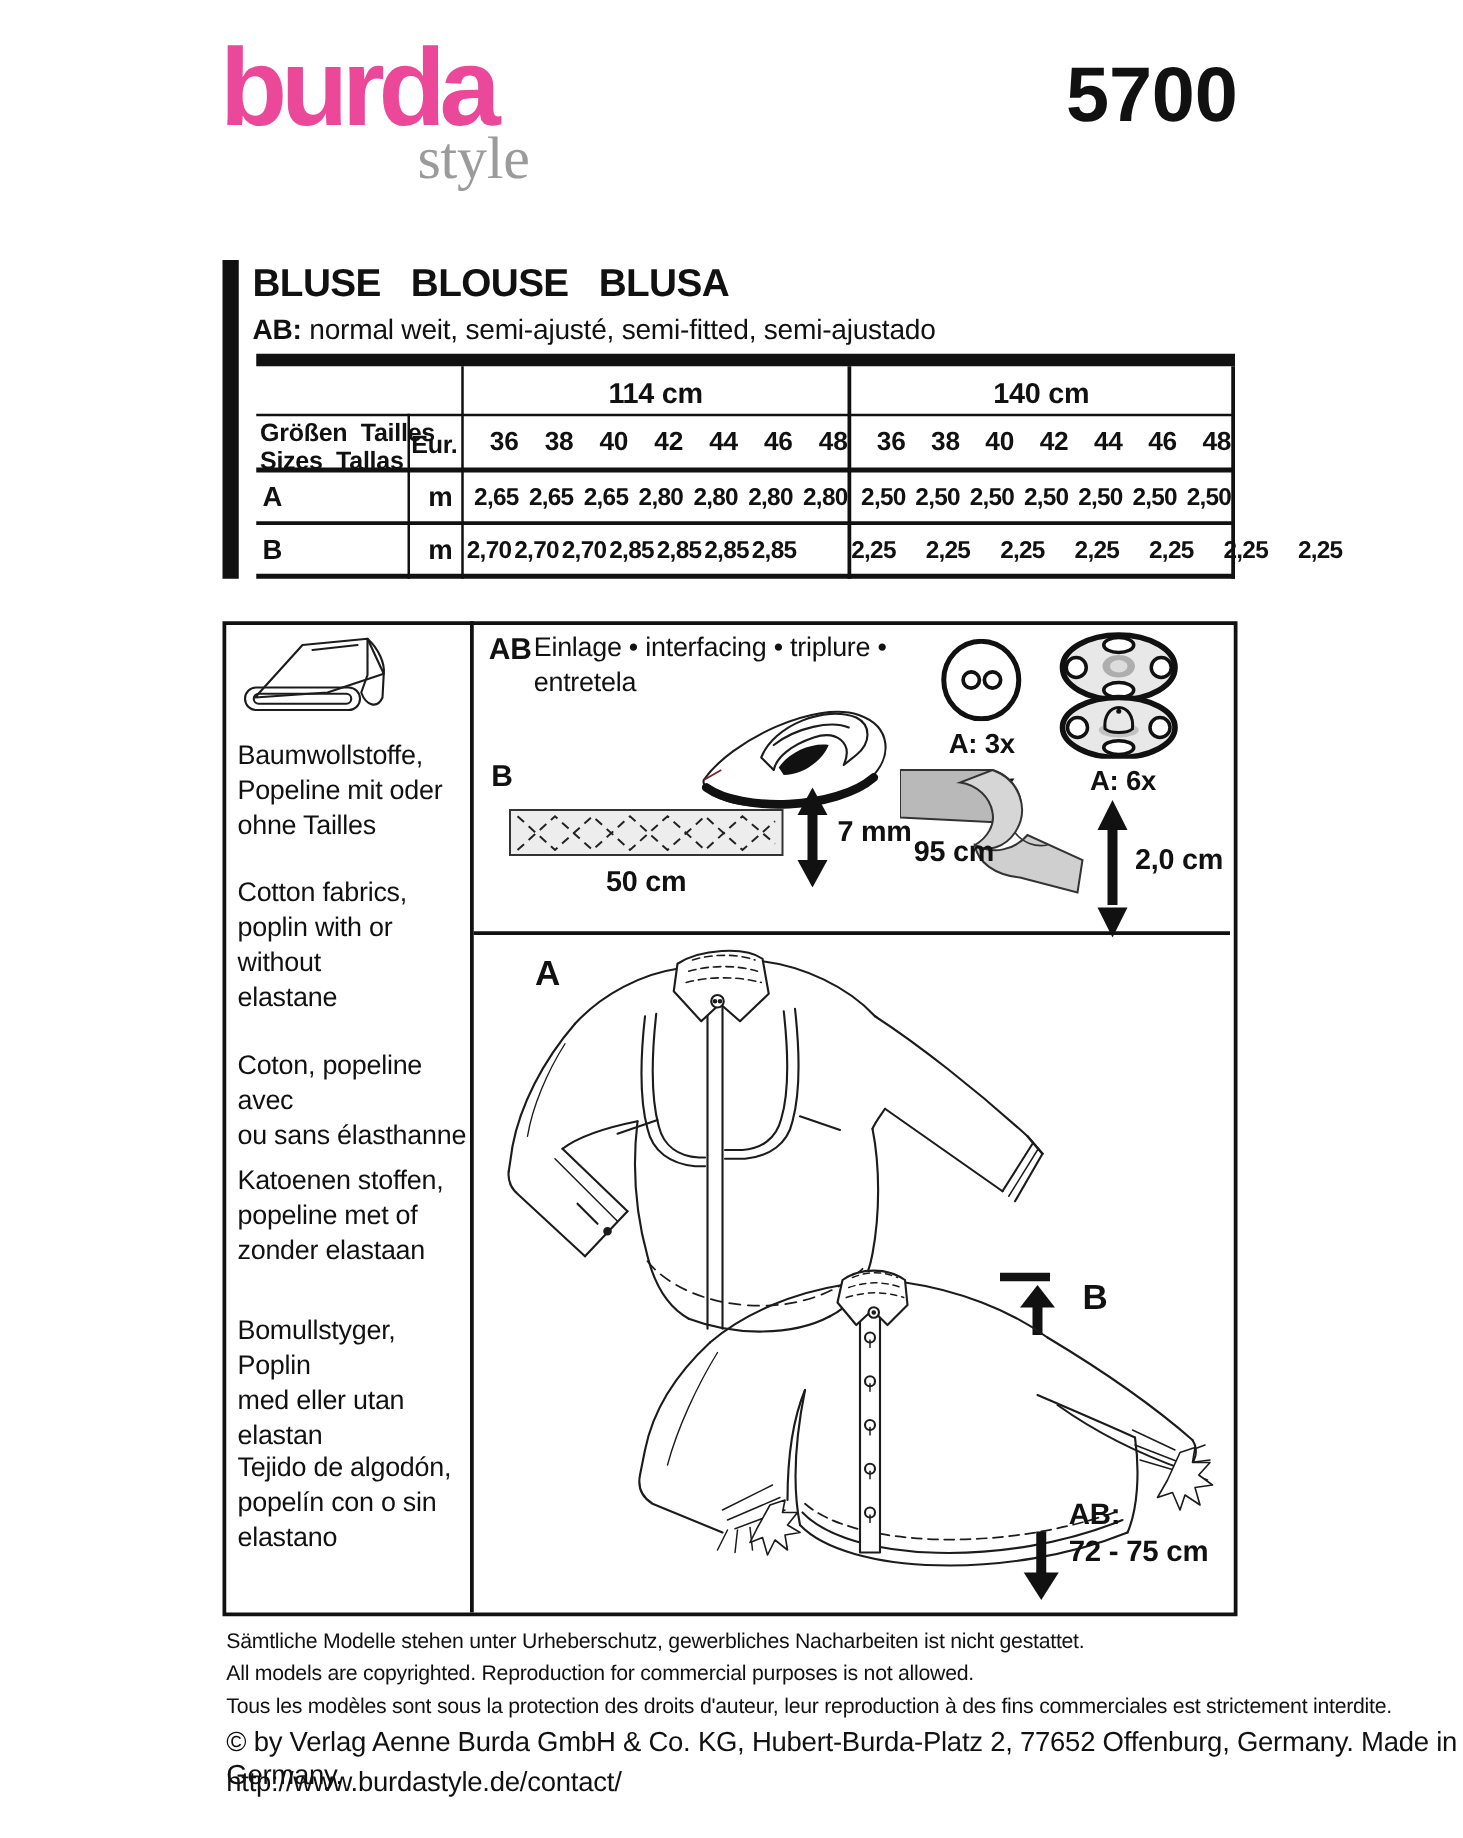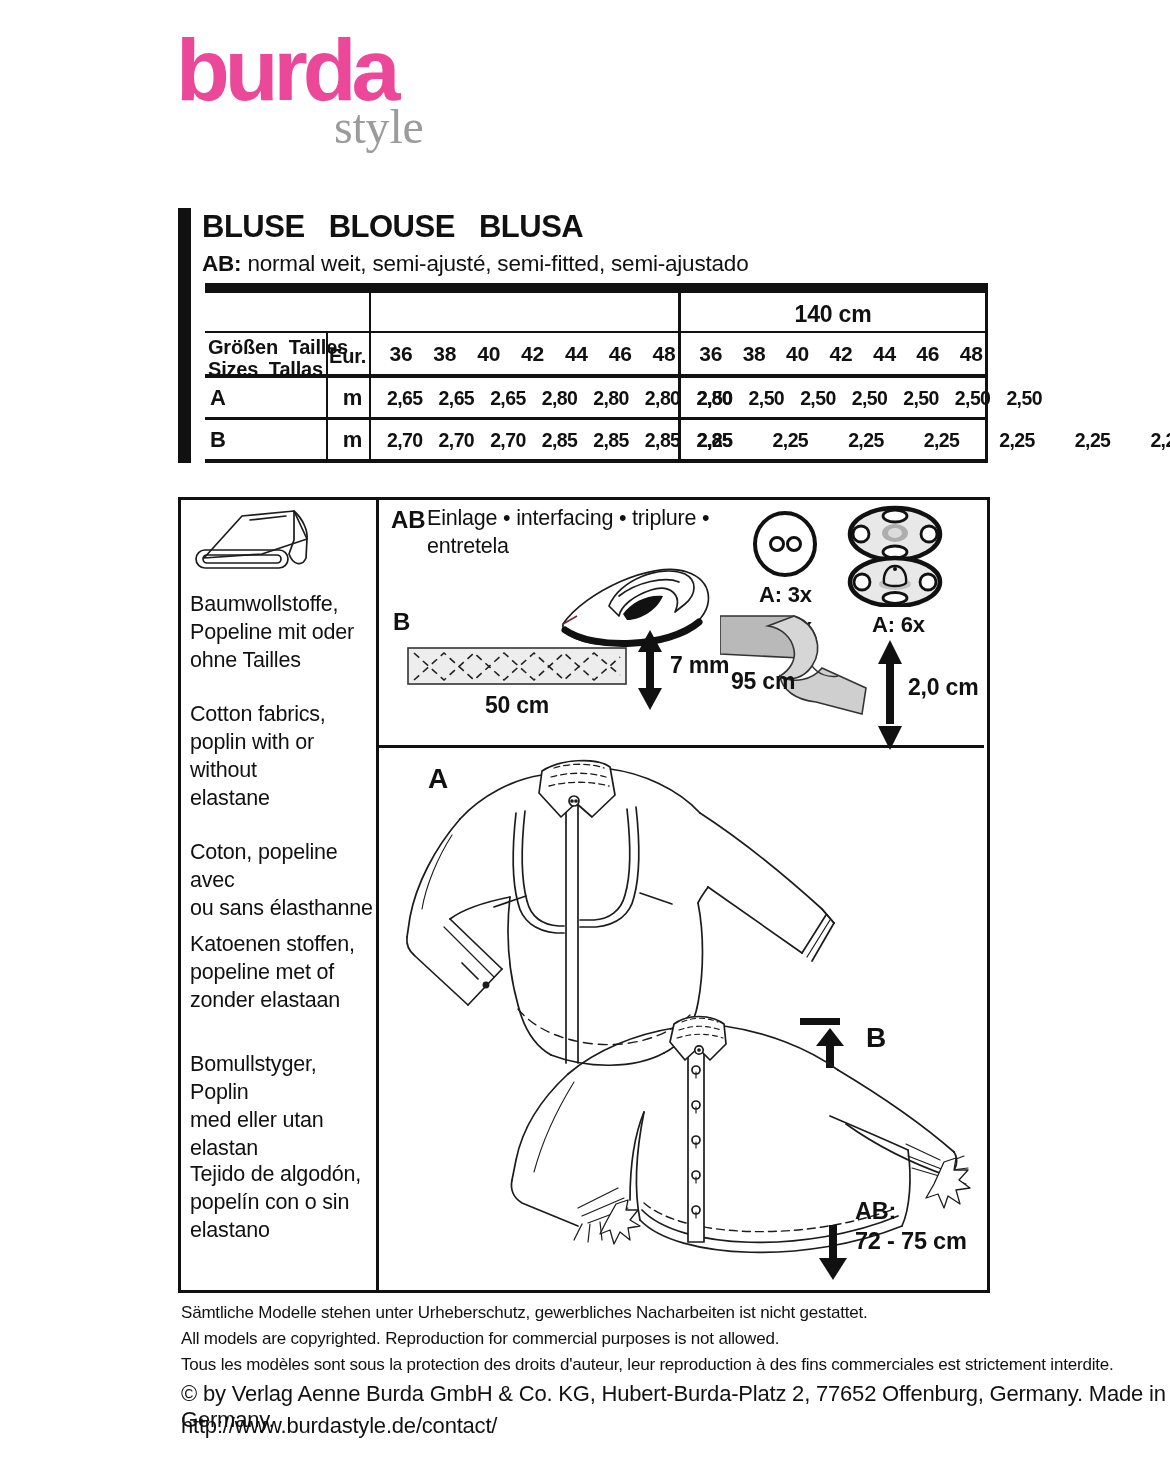--- a/index.html
+++ b/index.html
@@ -4,53 +4,55 @@
 <style>
   html,body{margin:0;padding:0;background:#ffffff;}
   #page{position:relative;width:1170px;height:1470px;background:#fff;overflow:hidden;
         font-family:"Liberation Sans",sans-serif;color:#111;letter-spacing:-0.2px;}
   .abs{position:absolute;}
   .b{font-weight:bold;}
   .ct{text-align:center;}
   .rt{text-align:right;}
   .ink{background:#111;}
   .flex7{display:flex;}
-  .flex7>div{flex:1;text-align:center;margin-left:16px;}
+  .flex7>div{flex:1;text-align:right;}
   .fab{font-size:21.5px;line-height:28px;}
   .meas{font-size:23px;font-weight:bold;}
   svg{display:block;}
   .lineart{stroke:#1c1c1c;stroke-width:1.7;fill:none;stroke-linecap:round;stroke-linejoin:round;}
 </style>
 </head>
 <body>
 
 <div id="page">
 
   <div class="abs" style="left:176px;top:26px;width:300px;height:140px;">
     <div class="abs" style="left:0;top:0;font-size:88px;font-weight:bold;letter-spacing:-5px;color:#ec4899;line-height:1;">burda</div>
     <div class="abs" style="left:158px;top:77px;font-size:48px;color:#9b9b9b;font-family:'Liberation Serif',serif;line-height:1;">style</div>
   </div>
+  <div class="abs b" style="left:848px;top:46px;width:142px;font-size:62px;text-align:right;line-height:1;">5700</div>
 
   <div class="abs ink" style="left:178px;top:208px;width:13px;height:255px;"></div>
   <div class="abs b" style="left:202px;top:209px;font-size:31px;word-spacing:16px;letter-spacing:-0.5px;">BLUSE BLOUSE BLUSA</div>
   <div class="abs" style="left:202px;top:251px;font-size:22.5px;">
     <span class="b">AB:</span>
     <span>normal weit, semi-ajusté, semi-fitted, semi-ajustado</span>
   </div>
 
   <div class="abs ink" style="left:205px;top:283px;width:783px;height:10px;"></div>
   <div class="abs ink" style="left:205px;top:331px;width:783px;height:2px;"></div>
   <div class="abs ink" style="left:205px;top:374px;width:783px;height:4px;"></div>
   <div class="abs ink" style="left:205px;top:417px;width:783px;height:3px;"></div>
   <div class="abs ink" style="left:205px;top:459px;width:783px;height:4px;"></div>
   <div class="abs ink" style="left:326px;top:331px;width:2px;height:132px;"></div>
   <div class="abs ink" style="left:369px;top:293px;width:2px;height:170px;"></div>
   <div class="abs ink" style="left:678px;top:293px;width:3px;height:170px;"></div>
   <div class="abs ink" style="left:985px;top:293px;width:3px;height:170px;"></div>
 
+  <div class="abs b ct" style="left:371px;top:301px;width:307px;font-size:23px;">114 cm</div>
   <div class="abs b ct" style="left:681px;top:301px;width:304px;font-size:23px;">140 cm</div>
 
   <div class="abs b" style="left:208px;top:336px;font-size:20px;line-height:22px;">
     <div style="white-space:pre;">Größen  Tailles</div>
     <div style="white-space:pre;">Sizes  Tallas</div>
   </div>
   <div class="abs b ct" style="left:326px;top:345px;width:43px;font-size:20px;">Eur.</div>
 
   <div class="abs b flex7" style="left:371px;top:342px;width:307px;font-size:21px;">
     <div>36</div>

